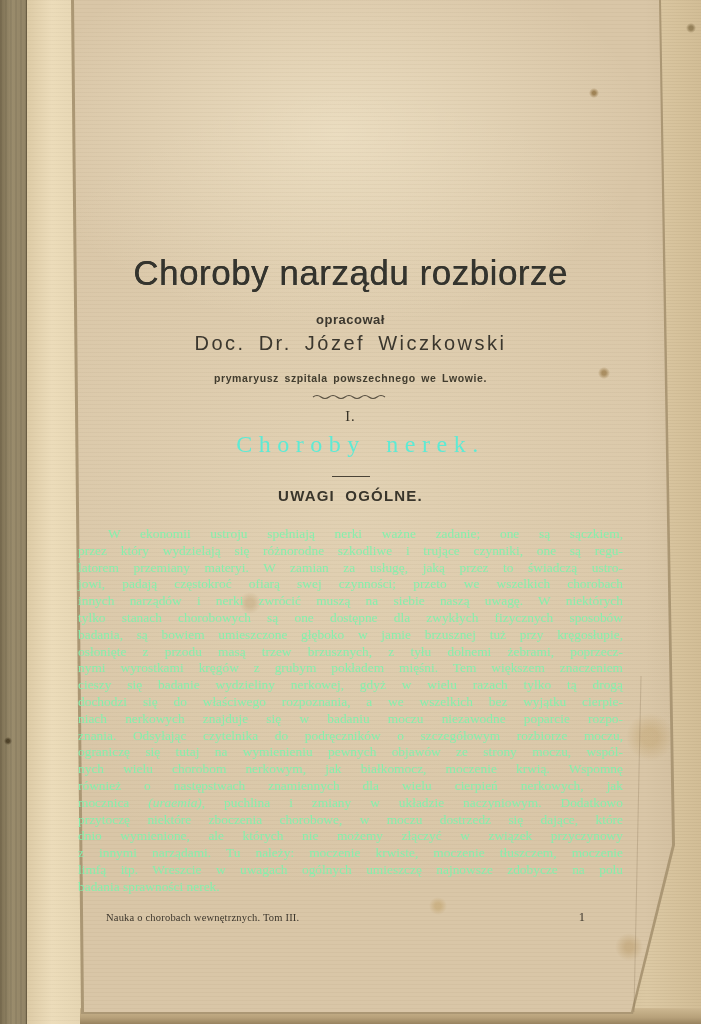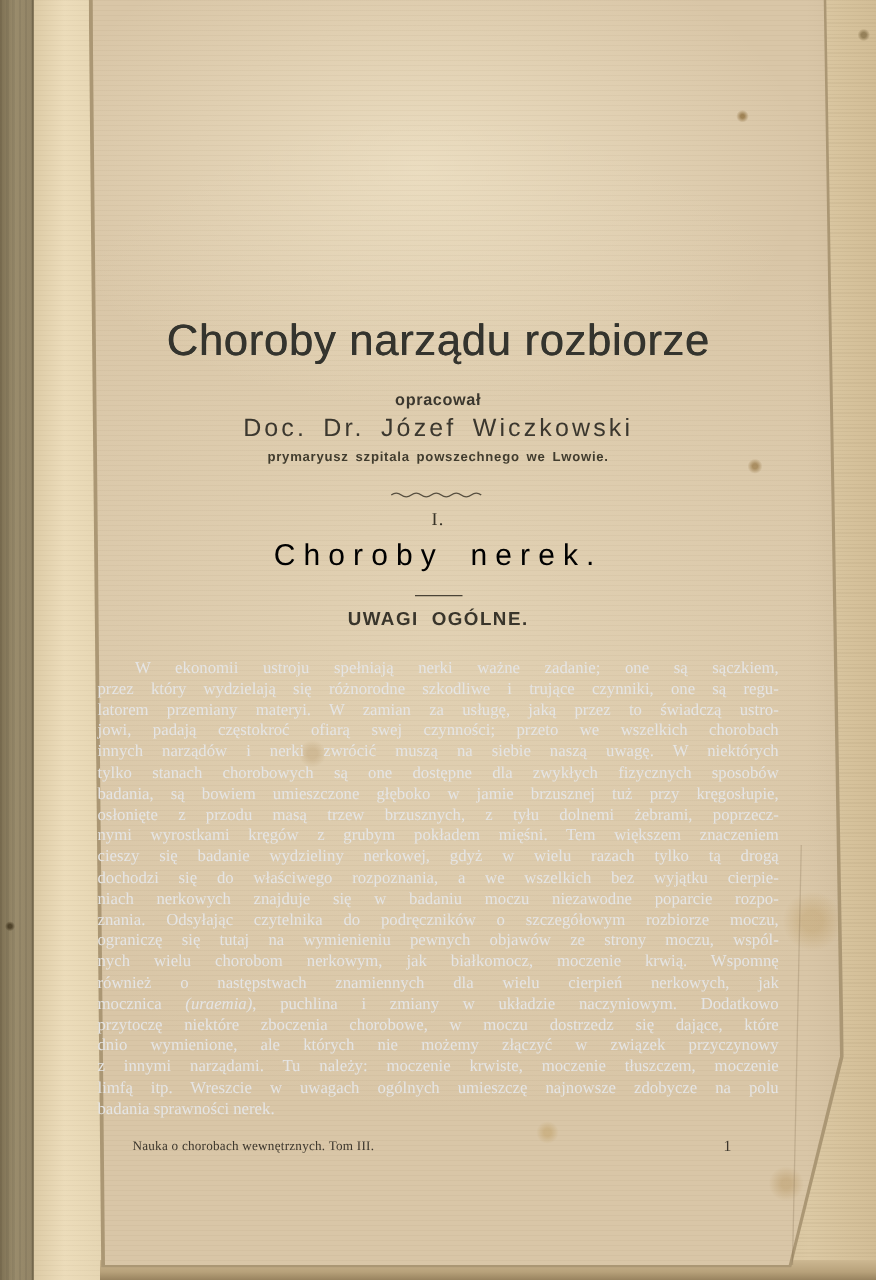--- a/index.html
+++ b/index.html
@@ -68,38 +68,38 @@
   }
   .byline{
     top:312px;font-family:"Liberation Sans",sans-serif;font-size:13px;font-weight:bold;
     color:#3b372e;letter-spacing:.5px;
   }
   .author{
     top:332px;font-family:"Liberation Sans",sans-serif;font-size:20px;color:#3b372e;
     letter-spacing:2.5px;word-spacing:5px;
   }
   .author-sub{
-    top:360px;font-family:"Liberation Sans",sans-serif;font-size:10.5px;font-weight:bold;
+    top:372px;font-family:"Liberation Sans",sans-serif;font-size:10.5px;font-weight:bold;
     color:#413c2e;letter-spacing:.6px;word-spacing:2px;
   }
   .squiggle-wrap{top:387px;height:8px;}
   .chapter-num{top:408px;font-size:14.5px;color:#383327;letter-spacing:1px;}
   .chapter-title{
-    top:431px;font-family:Liberation Sans, sans-serif;font-size:24px;color:#000000;
-    letter-spacing:6.5px;word-spacing:8px;
+    top:431px;font-family:Liberation Serif, serif;font-size:24px;color:#5eead4;
+    letter-spacing:6.5px;word-spacing:8px;padding-left:10px;
   }
   .rule-wrap{top:476px;}
   .rule{display:inline-block;width:38px;border-top:1.5px solid #4a4336;vertical-align:top;}
   .section-heading{
     top:487px;font-family:"Liberation Sans",sans-serif;font-size:15px;font-weight:bold;
     color:#39352b;letter-spacing:1.2px;word-spacing:5px;
   }
   .bodytext{
     position:absolute;left:78px;top:526px;width:545px;
-    font-size:13.4px;line-height:16.8px;color:#e5e5e5;
+    font-size:13.4px;line-height:16.8px;color:#86efac;
   }
   .bodyline{
     text-align:justify;text-align-last:justify;white-space:nowrap;
   }
   .bodyline.first{text-indent:30px;}
   .bodyline.last{text-align-last:left;}
   .bodyline i{font-style:italic;}
   .footer{position:absolute;left:78px;top:912px;width:545px;height:16px;font-family:Liberation Serif, serif;}
   .imprint{
     position:absolute;left:28px;top:0;font-size:10.5px;color:#3c362c;letter-spacing:.2px;

